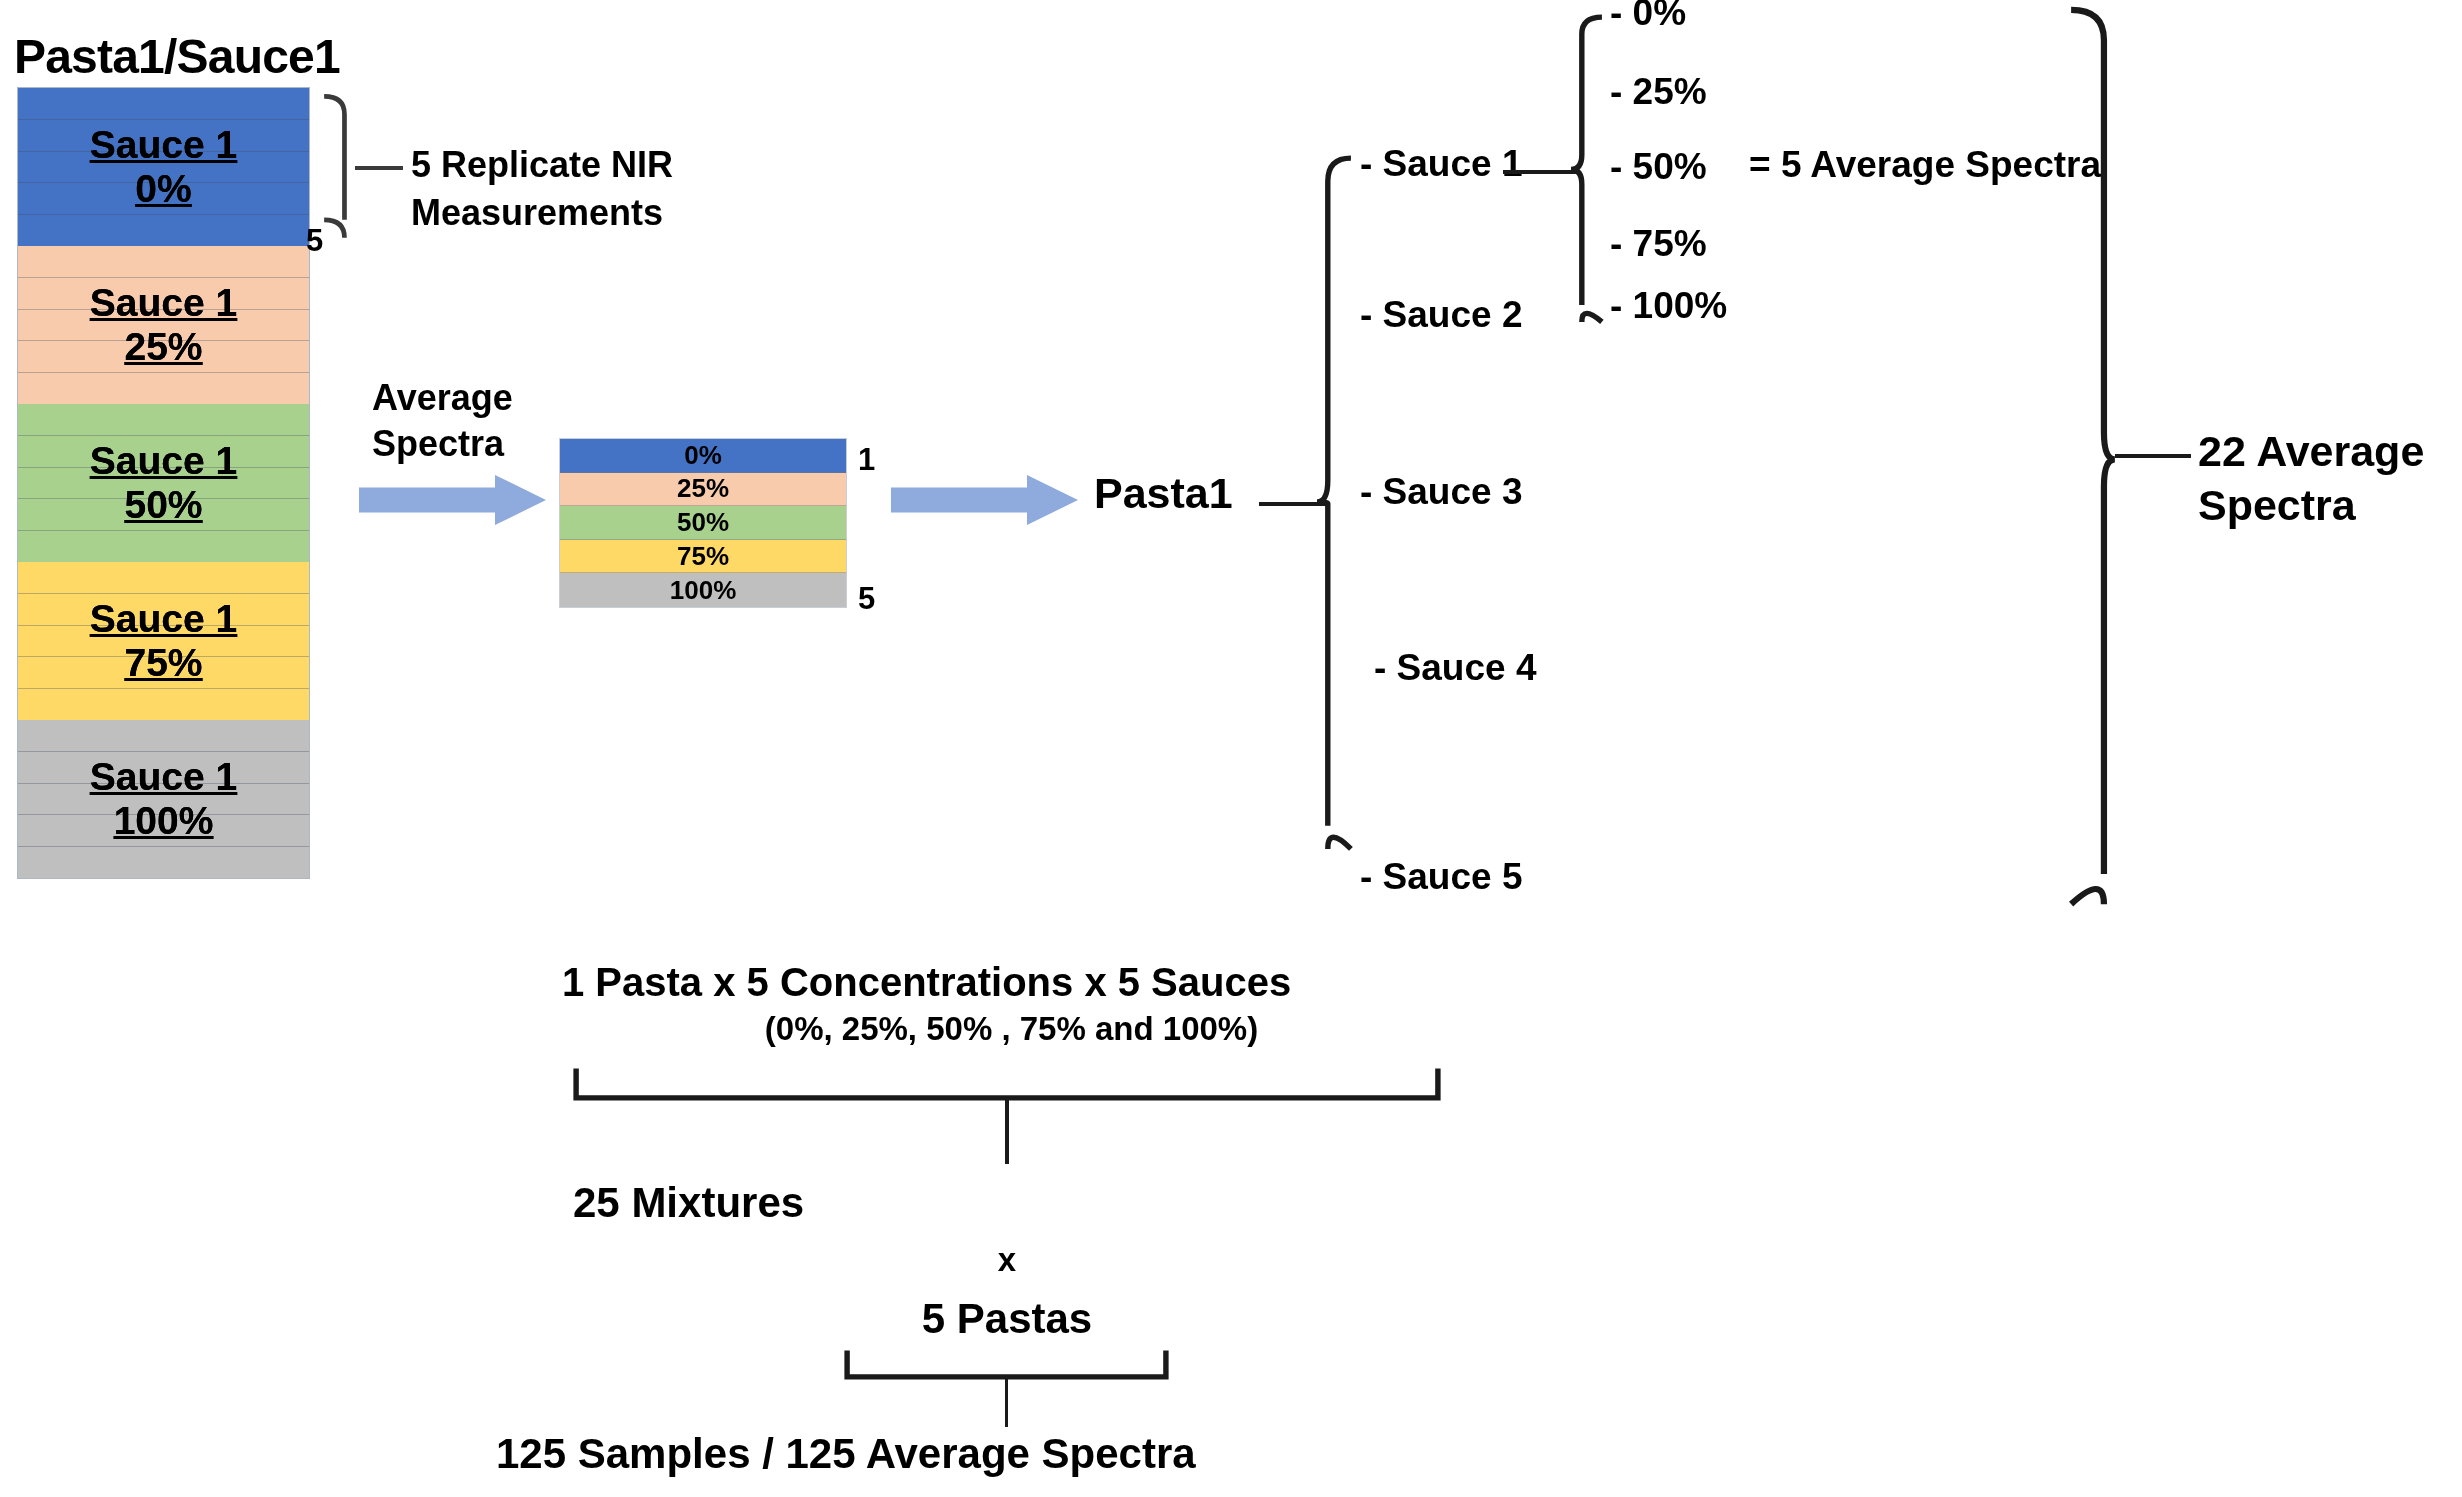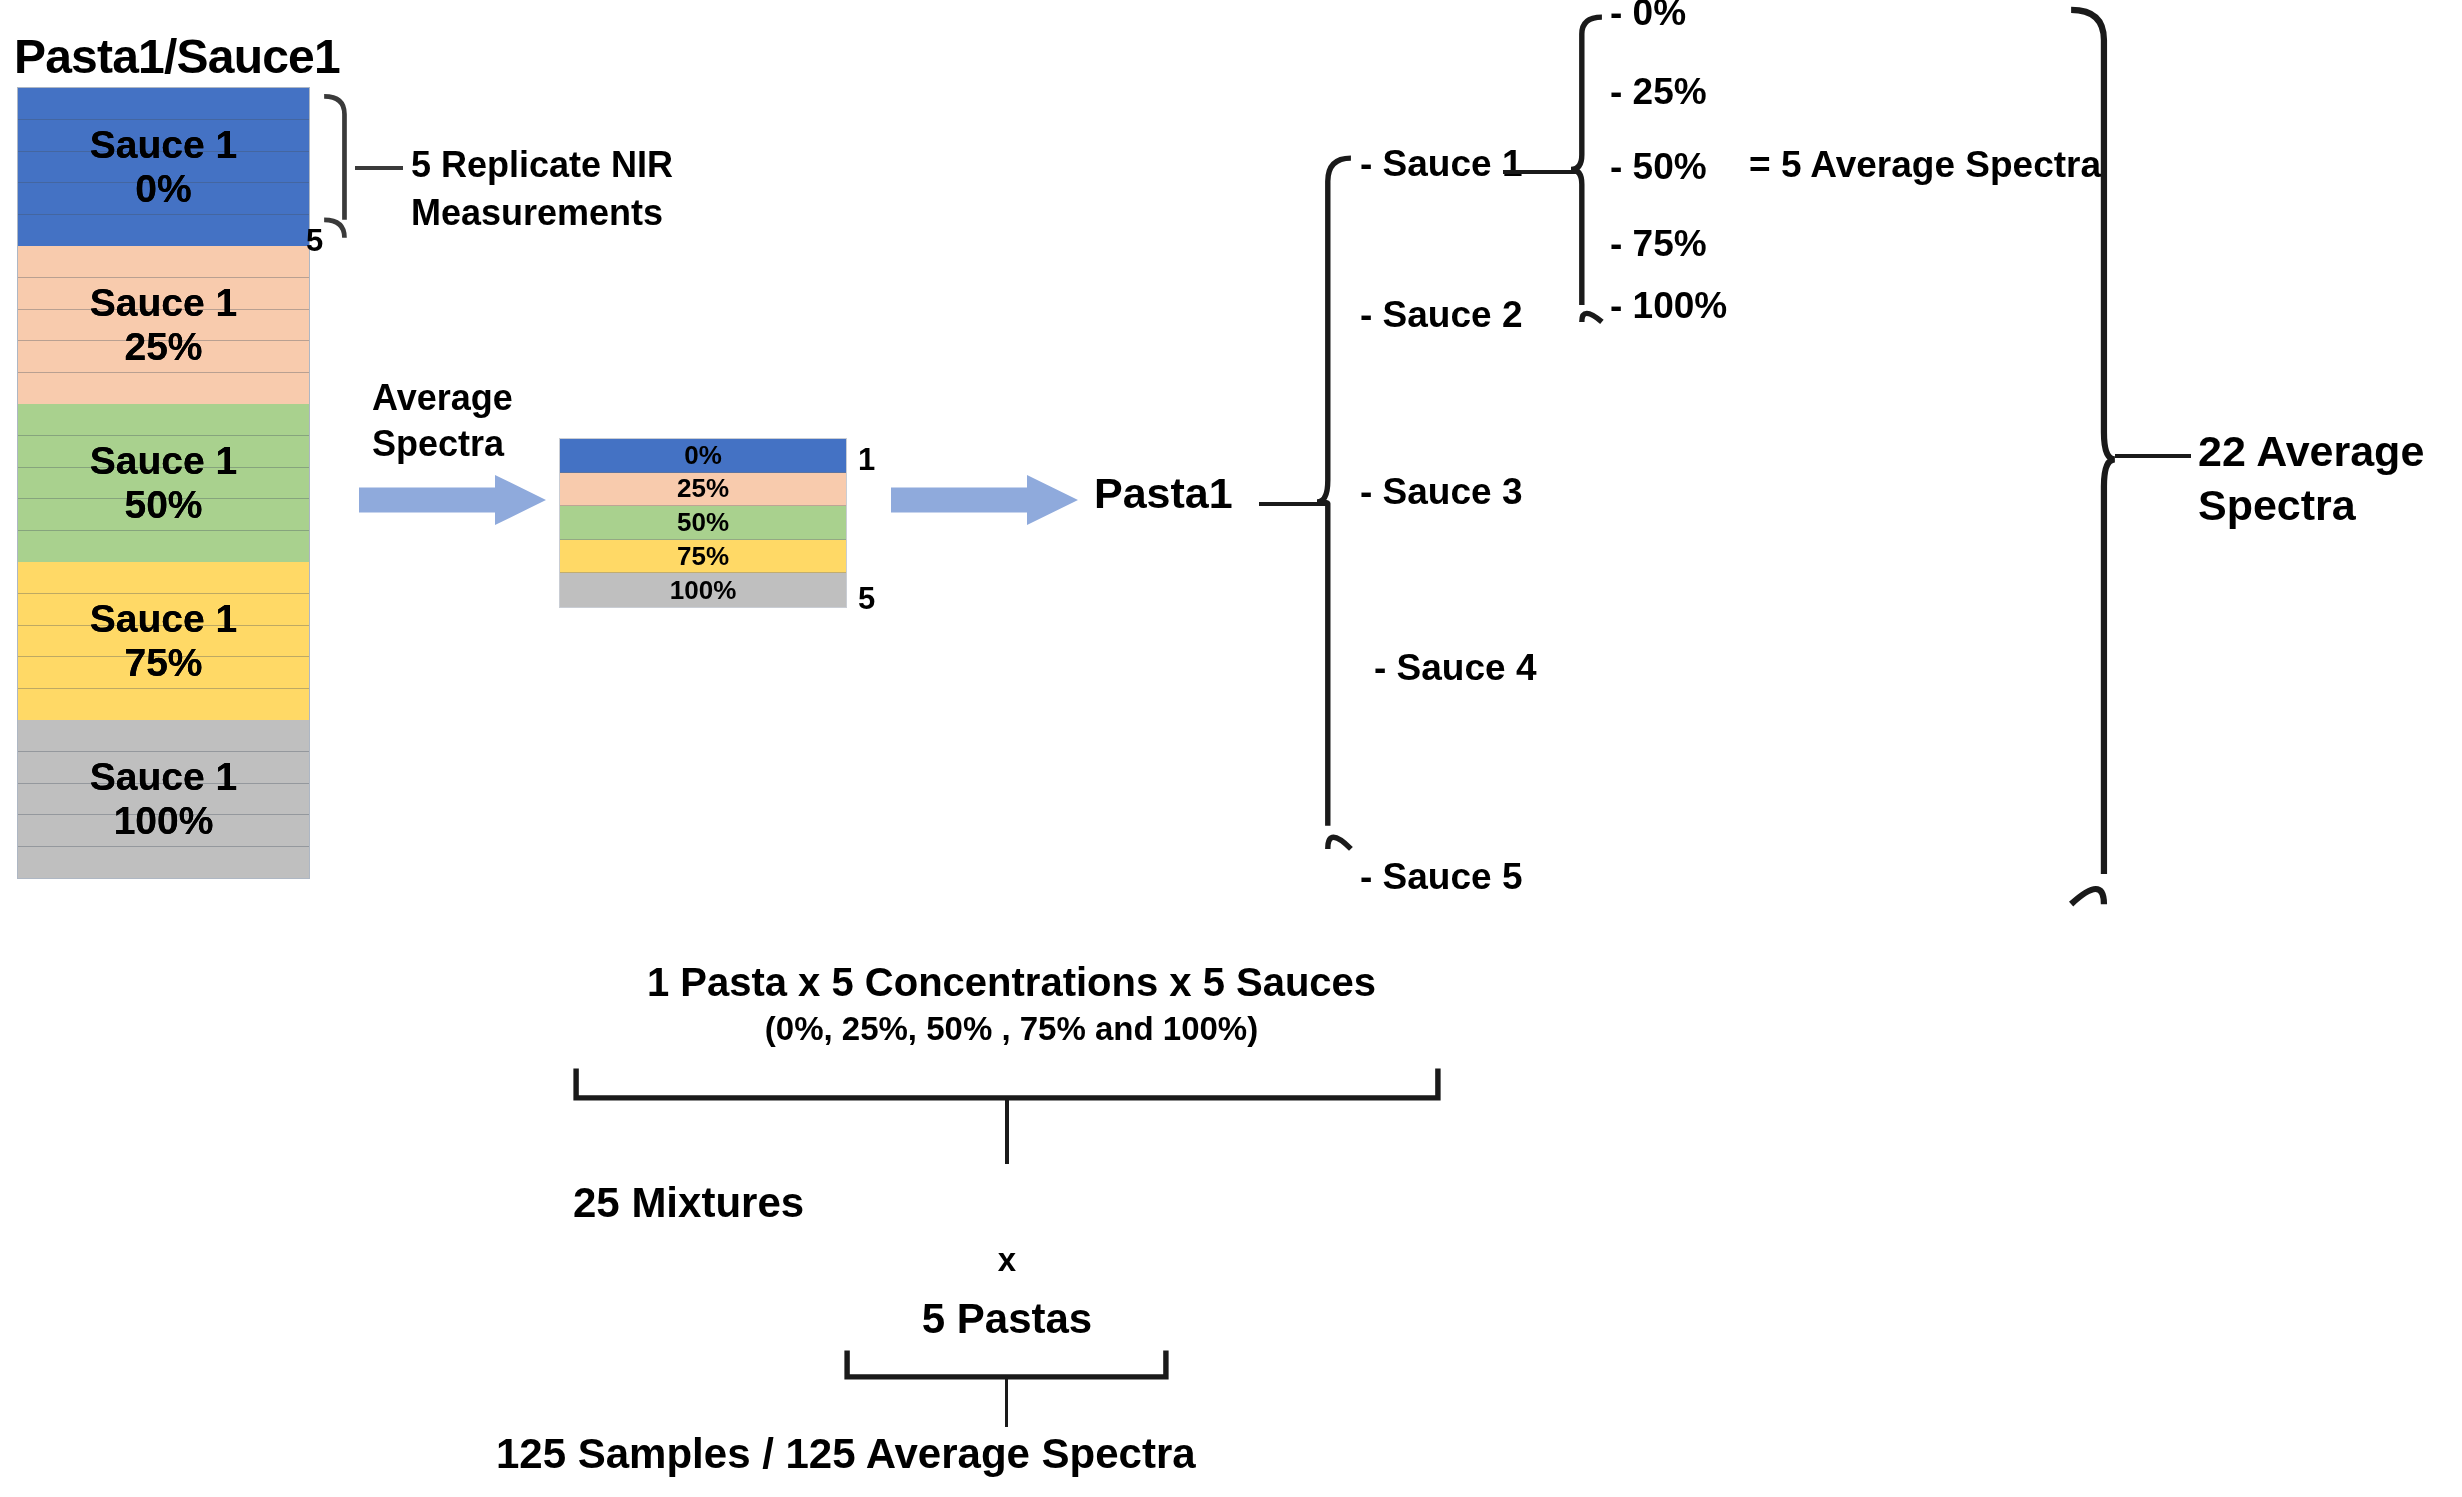--- a/index.html
+++ b/index.html
@@ -5,21 +5,21 @@
   html,body{margin:0;padding:0;background:#ffffff;}
   body{width:2462px;height:1497px;position:relative;overflow:hidden;
        font-family:"Liberation Sans",sans-serif;color:#000;}
 
   .abs{position:absolute;}
 
   
   #title-pasta-sauce{left:14px;top:29px;font-size:48px;font-weight:bold;letter-spacing:-0.8px;white-space:nowrap;}
 
   
-  #conc-stack{left:17px;top:87px;width:293px;height:792px;border:1.5px solid #aeb7c4;box-sizing:border-box;}
+  #conc-stack{left:17px;top:87px;width:293px;height:792px;border:1.5px solid #aeb7c4;box-sizing:border-box;text-decoration:underline;}
   .conc-block{position:relative;width:100%;height:20%;box-sizing:border-box;display:flex;flex-direction:column;
               align-items:center;justify-content:center;}
   .conc-rows{position:absolute;left:0;top:0;right:0;bottom:0;display:flex;flex-direction:column;}
   .conc-rows i{flex:1 1 0;border-bottom:0.8px solid rgba(70,80,95,.35);}
   .conc-rows i:last-child{border-bottom:none;}
   .conc-label{position:relative;z-index:2;font-size:39px;font-weight:bold;line-height:1.12;text-align:center;
               text-shadow:0 0 0 #000;}
 
   
   #brace-replicates{left:321px;top:94px;width:36px;height:146px;}
@@ -52,21 +52,21 @@
   #pct-brace{left:1571px;top:14px;width:34px;height:311px;}
   .pct-item{position:absolute;left:1610px;font-size:37px;font-weight:bold;white-space:nowrap;}
   #eq-five-avg{left:1749px;top:144px;font-size:37px;font-weight:bold;white-space:nowrap;}
 
   
   #big-brace{left:2068px;top:6.2px;width:50px;height:902px;}
   #big-brace-line{left:2115px;top:454px;width:76px;height:3.9px;background:#1a1a1a;}
   #twenty-five-avg{left:2198px;top:424px;width:256px;font-size:43px;font-weight:bold;line-height:1.26;}
 
   
-  #sum-line1{left:562px;top:960px;width:899px;text-align:center;font-size:40px;font-weight:bold;white-space:nowrap;}
+  #sum-line1{left:562px;top:960px;width:899px;text-align:left;font-size:40px;font-weight:bold;white-space:nowrap;}
   #sum-line2{left:562px;top:1010px;width:899px;text-align:center;font-size:33px;font-weight:bold;white-space:nowrap;}
   #brace-mix{left:573px;top:1067px;width:868px;height:34px;}
   #brace-mix-stem{left:1005px;top:1100px;width:3.9px;height:64px;background:#1a1a1a;}
   #sum-mixtures{left:573px;top:1179px;width:868px;font-size:42px;font-weight:bold;}
   #sum-times{left:573px;top:1241px;width:868px;text-align:center;font-size:33px;font-weight:bold;}
   #sum-pastas{left:573px;top:1295px;width:868px;text-align:center;font-size:42px;font-weight:bold;}
   #brace-pastas{left:844px;top:1349px;width:325px;height:31px;}
   #brace-pastas-stem{left:1005px;top:1379px;width:3.1px;height:48px;background:#1a1a1a;}
   #sum-final{left:496px;top:1430px;width:1022px;text-align:left;font-size:42px;font-weight:bold;white-space:nowrap;}
 </style>

